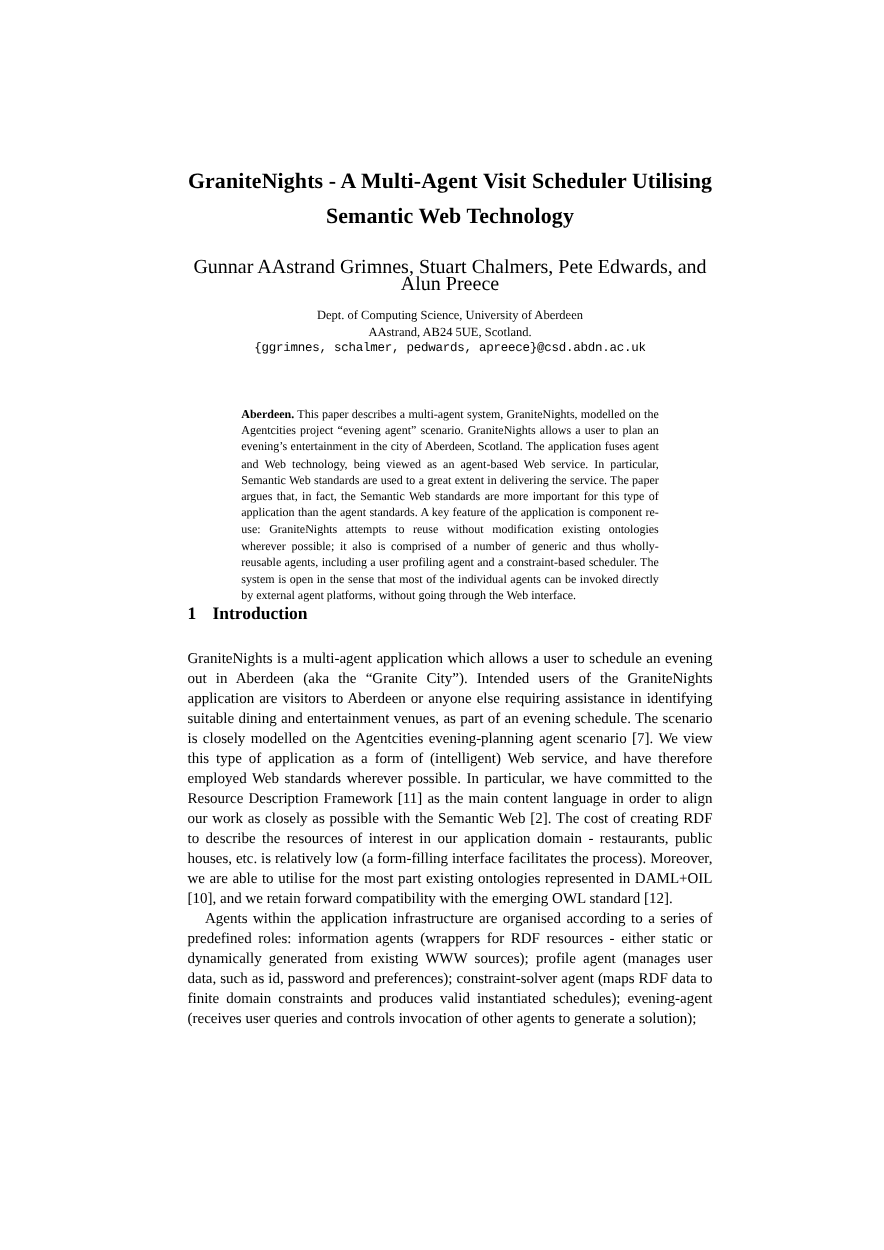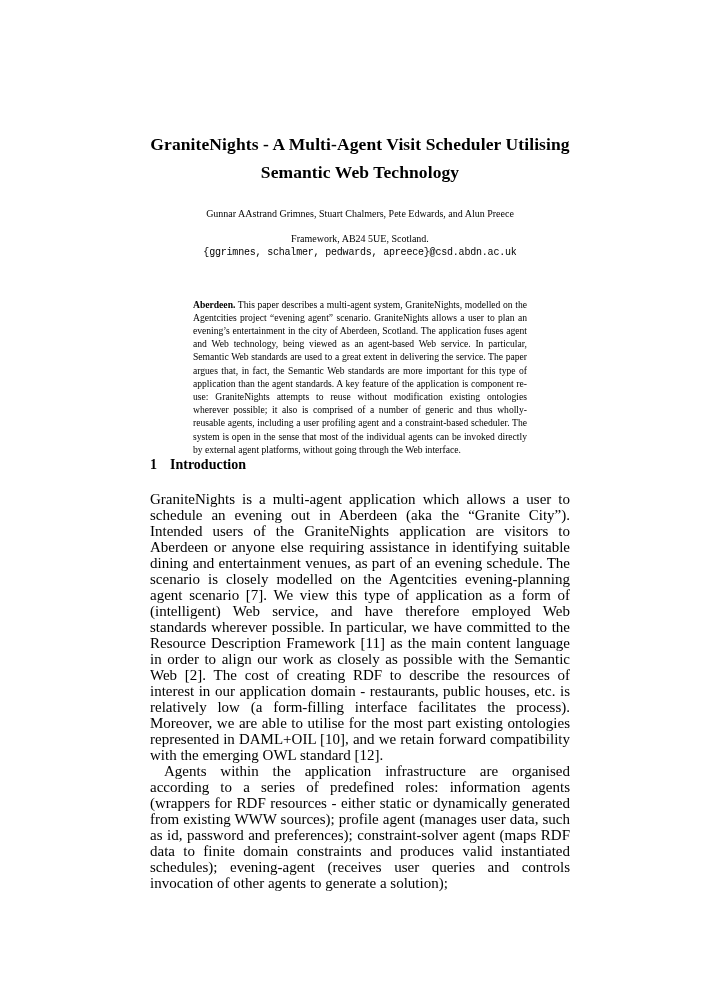--- a/index.html
+++ b/index.html
@@ -22,21 +22,21 @@
   .paper-title {
     margin-top: 130px;
     font-size: 17.5px;
     font-weight: bold;
     text-align: center;
     line-height: 28px;
     letter-spacing: 0.1px;
   }
   .authors {
     margin-top: 21px;
-    font-size: 10px;
+    font-size: 16px;
     text-align: center;
     line-height: 14px;
   }
   .affiliation {
     margin-top: 11px;
     font-size: 10px;
     text-align: center;
     line-height: 13.5px;
   }
   .email {
@@ -58,21 +58,21 @@
   .section-heading {
     font-size: 14px;
     font-weight: bold;
     line-height: 18px;
   }
   .section-heading .section-number {
     display: inline-block;
     margin-right: 13px;
   }
   .body-paragraph {
-    font-size: 15px;
+    font-size: 12px;
     line-height: 16px;
     text-align: justify;
   }
   .body-paragraph.first {
     margin-top: 17px;
   }
   .body-paragraph.indented {
     text-indent: 14px;
   }
 </style>
@@ -80,21 +80,22 @@
 <body>
 
 <div class="page">
   <div class="content">
 
     <div class="paper-title">GraniteNights - A Multi-Agent Visit Scheduler Utilising Semantic Web Technology</div>
 
     <div class="authors">Gunnar AAstrand Grimnes, Stuart Chalmers, Pete Edwards, and Alun Preece</div>
 
     <div class="affiliation">
-      <div>Framework, AB24 5UE, Scotland.</div>
+      <div>Dept. of Computing Science, University of Aberdeen</div>
+      <div>AAstrand, AB24 5UE, Scotland.</div>
       <div class="email">{ggrimnes, schalmer, pedwards, apreece}@csd.abdn.ac.uk</div>
     </div>
 
     <div class="abstract">
       <span class="abstract-label">Aberdeen.</span>
       <span>This paper describes a multi-agent system, GraniteNights, modelled on the Agentcities project “evening agent” scenario. GraniteNights allows a user to plan an evening’s entertainment in the city of Aberdeen, Scotland. The application fuses agent and Web technology, being viewed as an agent-based Web service. In particular, Semantic Web standards are used to a great extent in delivering the service. The paper argues that, in fact, the Semantic Web standards are more important for this type of application than the agent standards. A key feature of the application is component re-use: GraniteNights attempts to reuse without modification existing ontologies wherever possible; it also is comprised of a number of generic and thus wholly-reusable agents, including a user profiling agent and a constraint-based scheduler. The system is open in the sense that most of the individual agents can be invoked directly by external agent platforms, without going through the Web interface.</span>
     </div>
 
     <div class="section-heading">
       <span class="section-number">1</span><span>Introduction</span>

